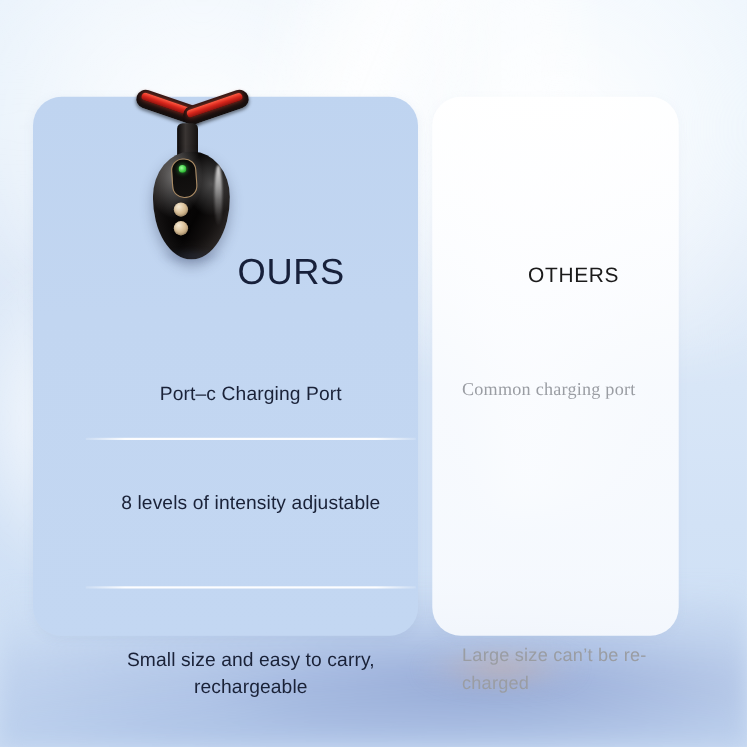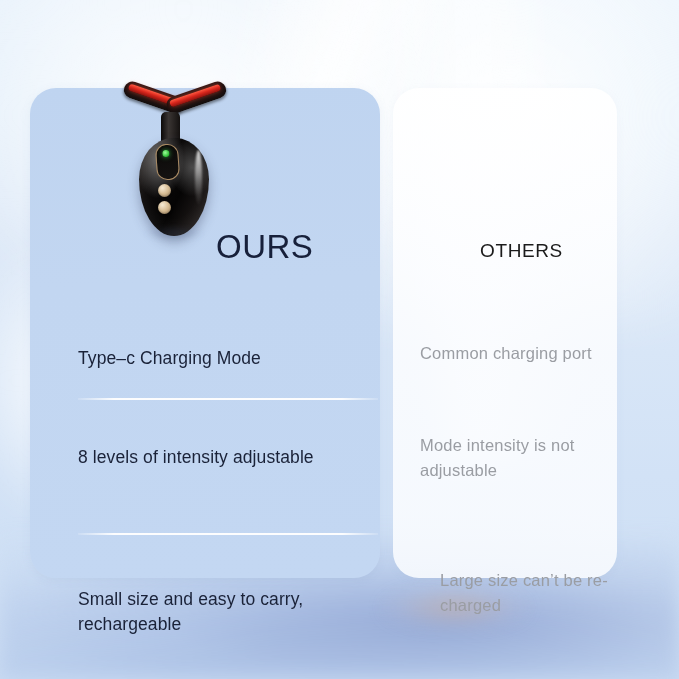--- a/index.html
+++ b/index.html
@@ -88,20 +88,21 @@
   .card {
     position: absolute;
     border-radius: 26px;
     box-sizing: border-box;
   }
   .card-ours {
     left: 30px; top: 88px;
     width: 350px; height: 490px;
     background: linear-gradient(178deg, #bfd4f0 0%, #c2d6f1 40%, #c3d7f2 100%);
     box-shadow: 0 2px 10px rgba(120,150,190,0.10);
+    text-align: center;
   }
   .card-others {
     left: 393px; top: 88px;
     width: 224px; height: 490px;
     background: linear-gradient(180deg, rgba(255,255,255,0.92) 0%, rgba(252,253,255,0.88) 45%, rgba(250,252,255,0.88) 100%);
     box-shadow: 0 2px 10px rgba(150,175,205,0.07);
   }
 
   
   .ours-head {
@@ -250,23 +251,23 @@
 
   .others-row {
     position: absolute;
     left: 27px;
     width: 218px;
     color: #9a9da3;
     font-size: 16.5px;
     line-height: 1.52;
     letter-spacing: 0.2px;
   }
-  .others-row-1 { top: 253px; }
+  .others-row-1 { top: 253px; font-family: Liberation Serif, serif; }
   .others-row-2 { top: 345px; }
-  .others-row-3 { top: 480px; margin-left: 20px; }
+  .others-row-3 { top: 496px; }
 </style>
 </head>
 <body>
 
 <div id="stage">
 
   <div class="bg-base"></div>
   <div class="bg-haze-1"></div>
   <div class="bg-haze-2"></div>
   <div class="bg-streak"></div>
@@ -296,35 +297,34 @@
           </div>
           <div class="dev-btn dev-btn-1"></div>
           <div class="dev-btn dev-btn-2"></div>
         </div>
         <div class="dev-shadow"></div>
       </div>
 
       <div class="ours-label">OURS</div>
     </div>
 
-    <div class="ours-row ours-row-1">Type–c Charging Mode</div>
+    <div class="ours-row ours-row-1">Port–c Charging Port</div>
 
     <div class="divider divider-1"></div>
 
     <div class="ours-row ours-row-2">8 levels of intensity adjustable</div>
 
     <div class="divider divider-2"></div>
 
     <div class="ours-row ours-row-3">Small size and easy to carry, rechargeable</div>
   </div>
 
   <div class="card card-others">
 
     <div class="others-label">OTHERS</div>
 
     <div class="others-row others-row-1">Common charging port</div>
 
-    <div class="others-row others-row-2">Mode intensity is not adjustable</div>
 
     <div class="others-row others-row-3">Large size can’t be re-charged</div>
   </div>
 
 </div>
 
 </body></html>

